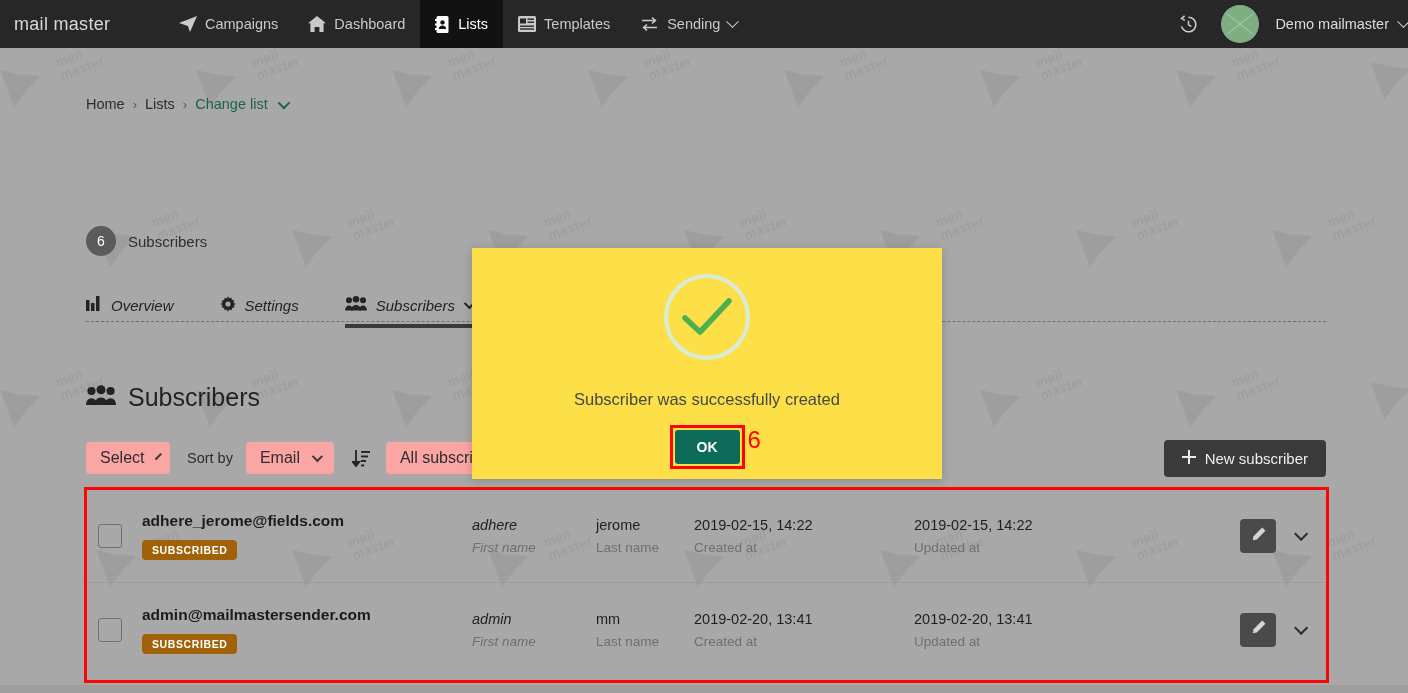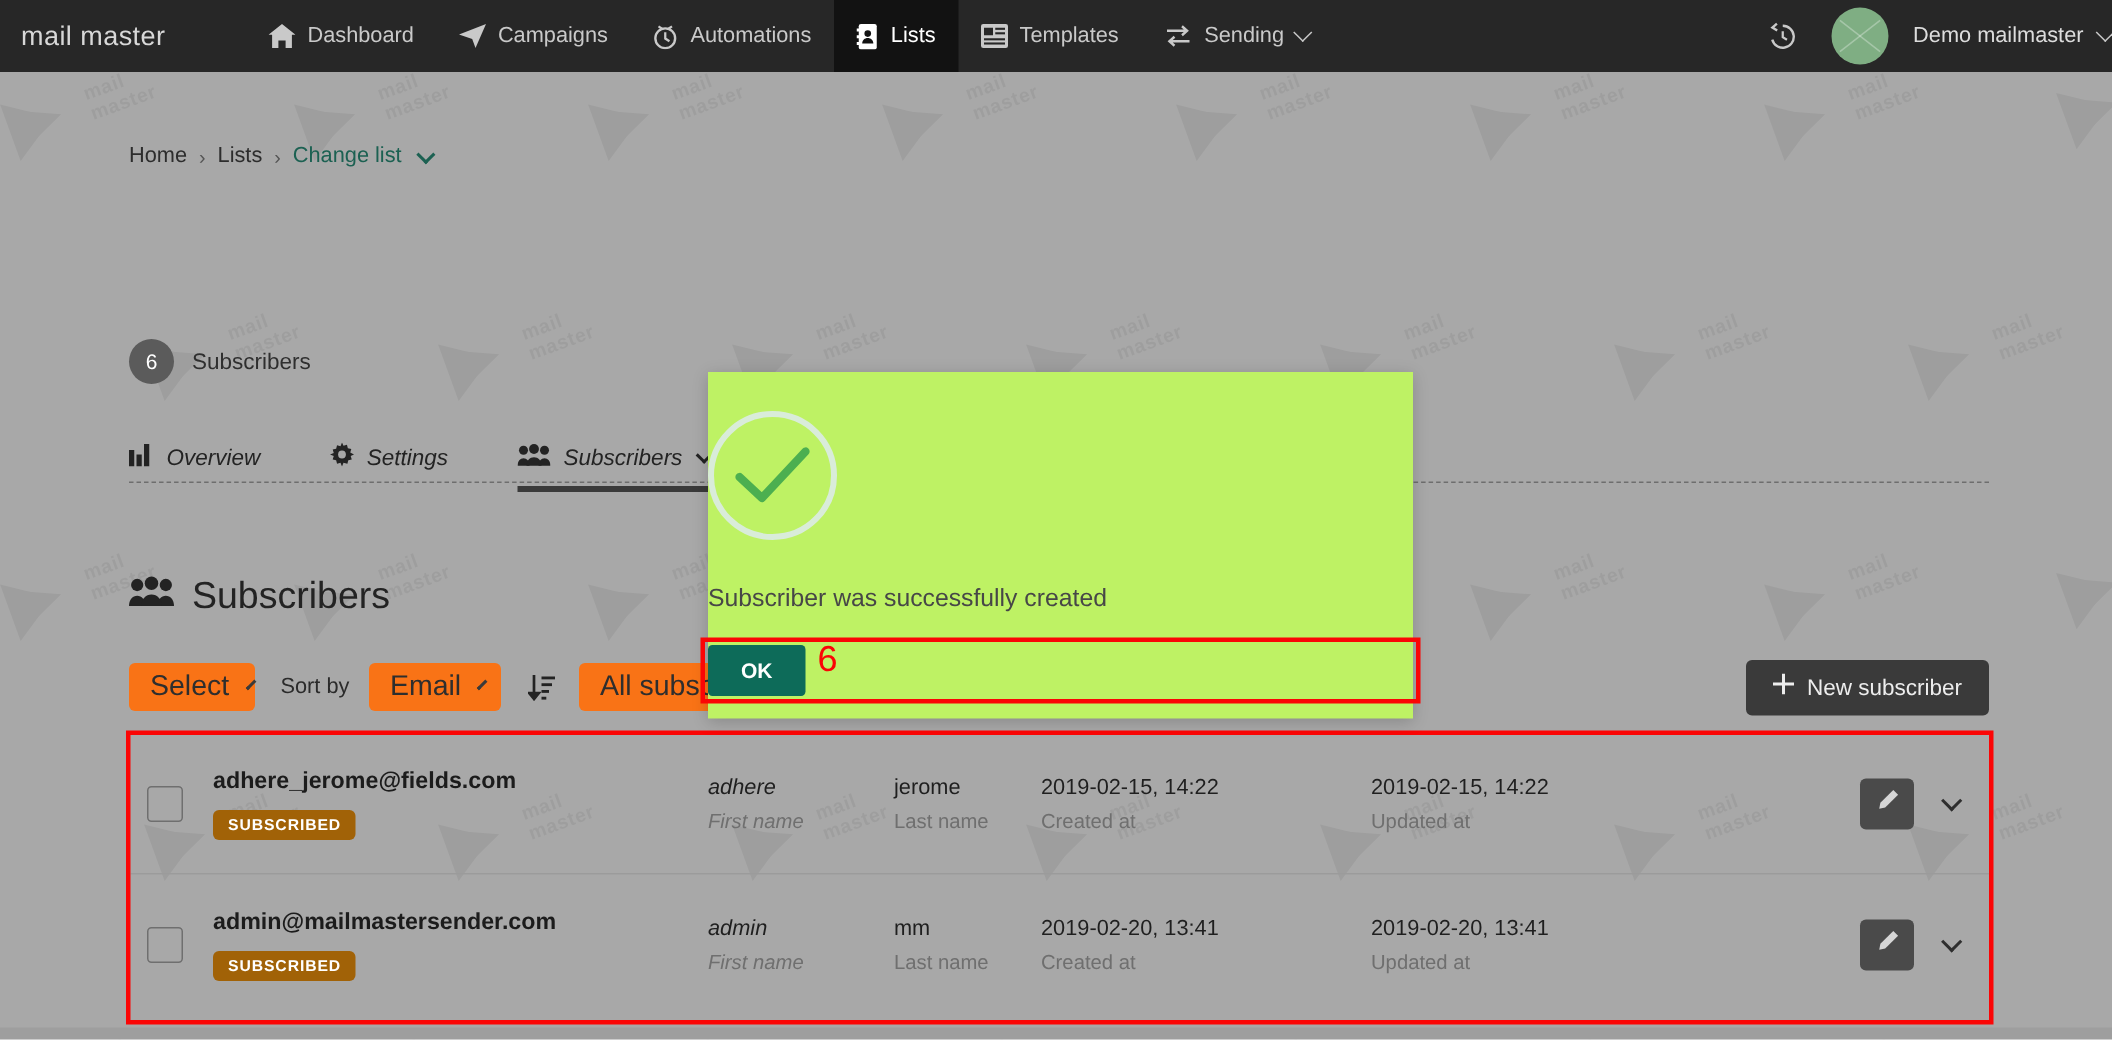--- a/index.html
+++ b/index.html
@@ -209,26 +209,26 @@
   }
 
   
   #toolbar {
     position: absolute; left: 86px; top: 440px;
     width: 1240px; height: 36px;
     display: flex; align-items: center;
     z-index: 5;
   }
   .pill {
-    background: #f97316;
+    background: #fca5a5;
     border-radius: 4px;
     height: 32px;
     display: flex; align-items: center; gap: 12px;
     padding: 0 14px;
-    font-size: 19px; color: #2e2e2e;
+    font-size: 16px; color: #2e2e2e;
     cursor: pointer;
     white-space: nowrap;
   }
   .pill .pcaret {
     width: 8px; height: 8px;
     border-right: 2px solid #3a3a3a;
     border-bottom: 2px solid #3a3a3a;
     transform: rotate(45deg) translateY(-2px);
   }
   #sort-by-label { font-size: 14.5px; color: #2b2b2b; margin: 0 13px 0 17px; }
@@ -328,23 +328,23 @@
     border-bottom: 2px solid #2e2e2e;
     transform: rotate(45deg) translateY(-3px);
     cursor: pointer;
   }
 
   
   #modal {
     position: absolute;
     left: 472px; top: 248px;
     width: 470px; height: 231px;
-    background: #bef264;
+    background: #fde047;
     z-index: 20;
-    display: flex; flex-direction: column; 
+    display: flex; flex-direction: column; align-items: center;
     box-shadow: 0 2px 10px rgba(0,0,0,.18);
   }
   #modal-check {
     margin-top: 26px;
     width: 86px; height: 86px;
     border-radius: 50%;
     border: 4px solid #d9ecd9;
     display: flex; align-items: center; justify-content: center;
   }
   #modal-msg {
@@ -641,45 +641,35 @@
   </div>
 
   <div id="navbar">
     <div id="brand">mail master</div>
 
     <div class="nav-items">
 
       <div class="nav-item">
         <span class="ico">
           <svg width="18" height="16" viewBox="0 0 18 16">
+            <path d="M0 7L18 0l-7 16-2.2-6z" fill="#c9c9c9"></path>
+          </svg>
+        </span>
+        <span>Campaigns</span>
+      </div>
+
+      <div class="nav-item">
+        <span class="ico">
+          <svg width="18" height="16" viewBox="0 0 18 16">
             <path d="M9 0L0 7.2h2.4V16h4.2v-5h4.8v5h4.2V7.2H18z" fill="#c9c9c9"></path>
           </svg>
         </span>
         <span>Dashboard</span>
       </div>
 
-      <div class="nav-item">
-        <span class="ico">
-          <svg width="18" height="16" viewBox="0 0 18 16">
-            <path d="M0 7L18 0l-7 16-2.2-6z" fill="#c9c9c9"></path>
-          </svg>
-        </span>
-        <span>Campaigns</span>
-      </div>
-
-      <div class="nav-item">
-        <span class="ico">
-          <svg width="17" height="17" viewBox="0 0 17 17">
-            <circle cx="8.5" cy="9.5" r="6.6" stroke="#c9c9c9" stroke-width="1.6" fill="none"></circle>
-            <path d="M8.5 5.5v4.2l2.8 1.8" stroke="#c9c9c9" stroke-width="1.5" fill="none"></path>
-            <path d="M4 1.6l2.4 1.6M13 1.6l-2.4 1.6" stroke="#c9c9c9" stroke-width="1.5"></path>
-          </svg>
-        </span>
-        <span>Automations</span>
-      </div>
 
       <div class="nav-item active">
         <span class="ico">
           <svg width="15" height="17" viewBox="0 0 15 17">
             <rect x="1.5" y="0" width="12" height="17" rx="1.5" fill="#ffffff"></rect>
             <rect x="0" y="3" width="2.5" height="2" fill="#ffffff"></rect>
             <rect x="0" y="7.5" width="2.5" height="2" fill="#ffffff"></rect>
             <rect x="0" y="12" width="2.5" height="2" fill="#ffffff"></rect>
             <circle cx="7.5" cy="6.4" r="2.2" fill="#121212"></circle>
             <path d="M3.8 13c0-2.2 1.7-3.6 3.7-3.6s3.7 1.4 3.7 3.6z" fill="#121212"></path>

